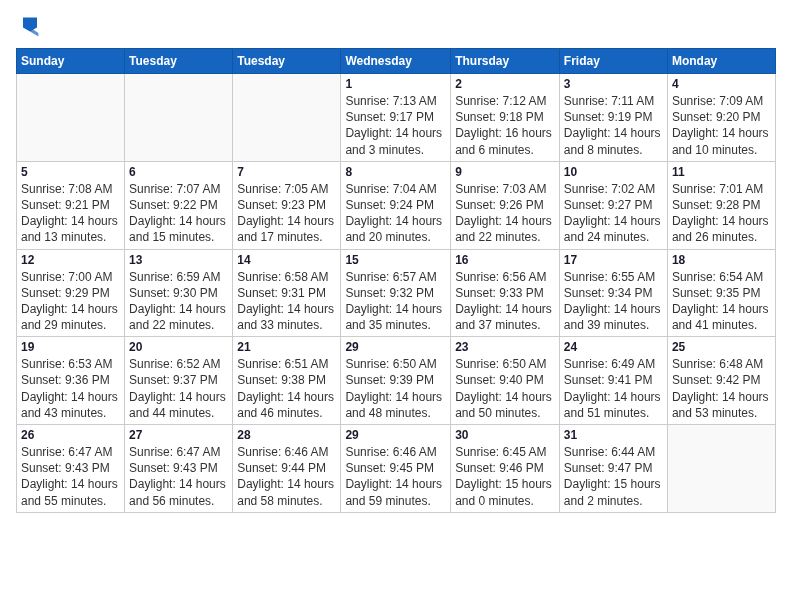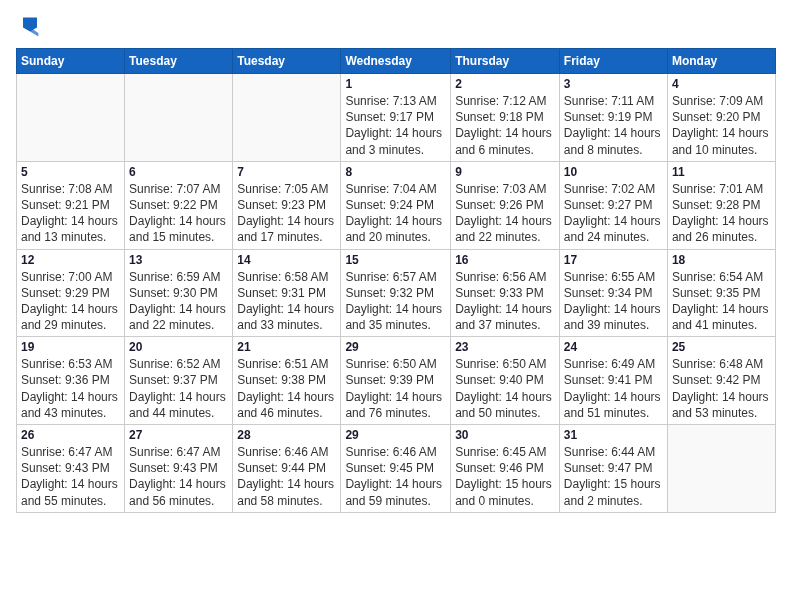--- a/index.html
+++ b/index.html
@@ -140,21 +140,21 @@
     <tr class="week-row">
           <td class="empty"></td>
           <td class="empty"></td>
           <td class="empty"></td>
           <td>
             <div class="day-number">1</div>
             <div class="day-info">Sunrise: 7:13 AM<br>Sunset: 9:17 PM<br><span>Daylight: 14 hours and 3 minutes.</span></div>
           </td>
           <td>
             <div class="day-number">2</div>
-            <div class="day-info">Sunrise: 7:12 AM<br>Sunset: 9:18 PM<br><span>Daylight: 14 hours and 6 minutes.</span></div>
+            <div class="day-info">Sunrise: 7:12 AM<br>Sunset: 9:18 PM<br><span>Daylight: 16 hours and 6 minutes.</span></div>
           </td>
           <td>
             <div class="day-number">3</div>
             <div class="day-info">Sunrise: 7:11 AM<br>Sunset: 9:19 PM<br><span>Daylight: 14 hours and 8 minutes.</span></div>
           </td>
           <td>
             <div class="day-number">4</div>
             <div class="day-info">Sunrise: 7:09 AM<br>Sunset: 9:20 PM<br><span>Daylight: 14 hours and 10 minutes.</span></div>
           </td>
         </tr>
@@ -226,21 +226,21 @@
           <td>
             <div class="day-number">20</div>
             <div class="day-info">Sunrise: 6:52 AM<br>Sunset: 9:37 PM<br><span>Daylight: 14 hours and 44 minutes.</span></div>
           </td>
           <td>
             <div class="day-number">21</div>
             <div class="day-info">Sunrise: 6:51 AM<br>Sunset: 9:38 PM<br><span>Daylight: 14 hours and 46 minutes.</span></div>
           </td>
           <td>
             <div class="day-number">29</div>
-            <div class="day-info">Sunrise: 6:50 AM<br>Sunset: 9:39 PM<br><span>Daylight: 14 hours and 76 minutes.</span></div>
+            <div class="day-info">Sunrise: 6:50 AM<br>Sunset: 9:39 PM<br><span>Daylight: 14 hours and 48 minutes.</span></div>
           </td>
           <td>
             <div class="day-number">23</div>
             <div class="day-info">Sunrise: 6:50 AM<br>Sunset: 9:40 PM<br><span>Daylight: 14 hours and 50 minutes.</span></div>
           </td>
           <td>
             <div class="day-number">24</div>
             <div class="day-info">Sunrise: 6:49 AM<br>Sunset: 9:41 PM<br><span>Daylight: 14 hours and 51 minutes.</span></div>
           </td>
           <td>

